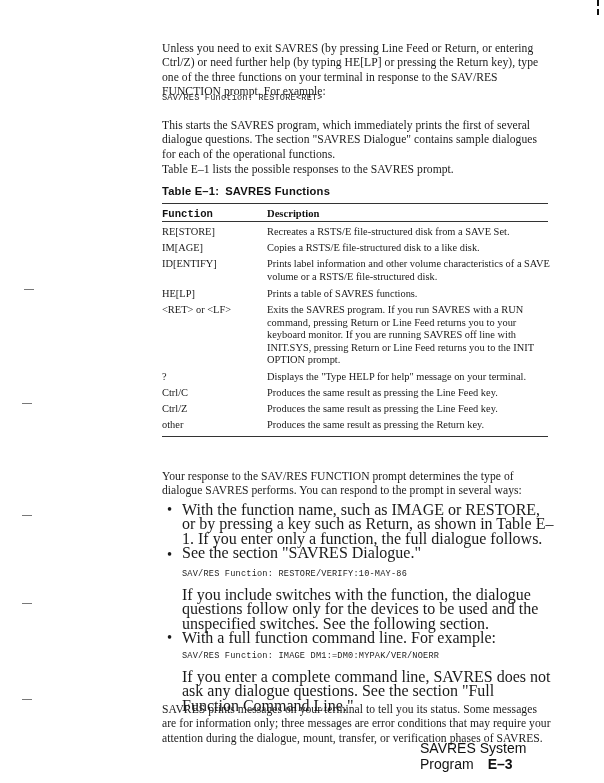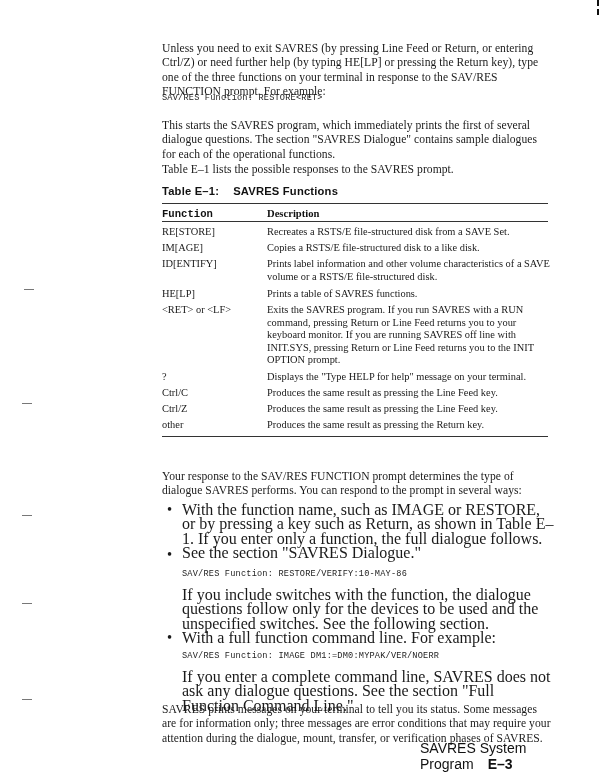--- a/index.html
+++ b/index.html
@@ -15,21 +15,21 @@
   }
   .code {
     position: absolute; font-family: "Liberation Mono", "DejaVu Sans Mono", monospace;
     font-size: 8.6px; line-height: 11px; color: #222; letter-spacing: 0.2px;
   }
   .table-title {
     position: absolute; left: 162px; top: 185px;
     font-family: "Liberation Sans", "DejaVu Sans", sans-serif; font-weight: bold;
     font-size: 11.2px; color: #111; letter-spacing: 0.2px;
   }
-  .table-title .num { margin-right: 14px; }
+  .table-title .num { margin-right: 6px; }
   .rule { position: absolute; left: 162px; width: 386px; background: #333; }
   .th {
     position: absolute; top: 208px; font-family: "Liberation Serif", "DejaVu Serif", serif;
     font-weight: bold; font-size: 10.6px; color: #111;
   }
   .row { position: absolute; left: 162px; width: 386px; }
   .cell-fn {
     position: absolute; left: 0; top: 0;
     font-family: "Liberation Serif", "DejaVu Serif", serif; font-size: 10.4px; line-height: 12.6px; color: #1a1a1a;
   }

